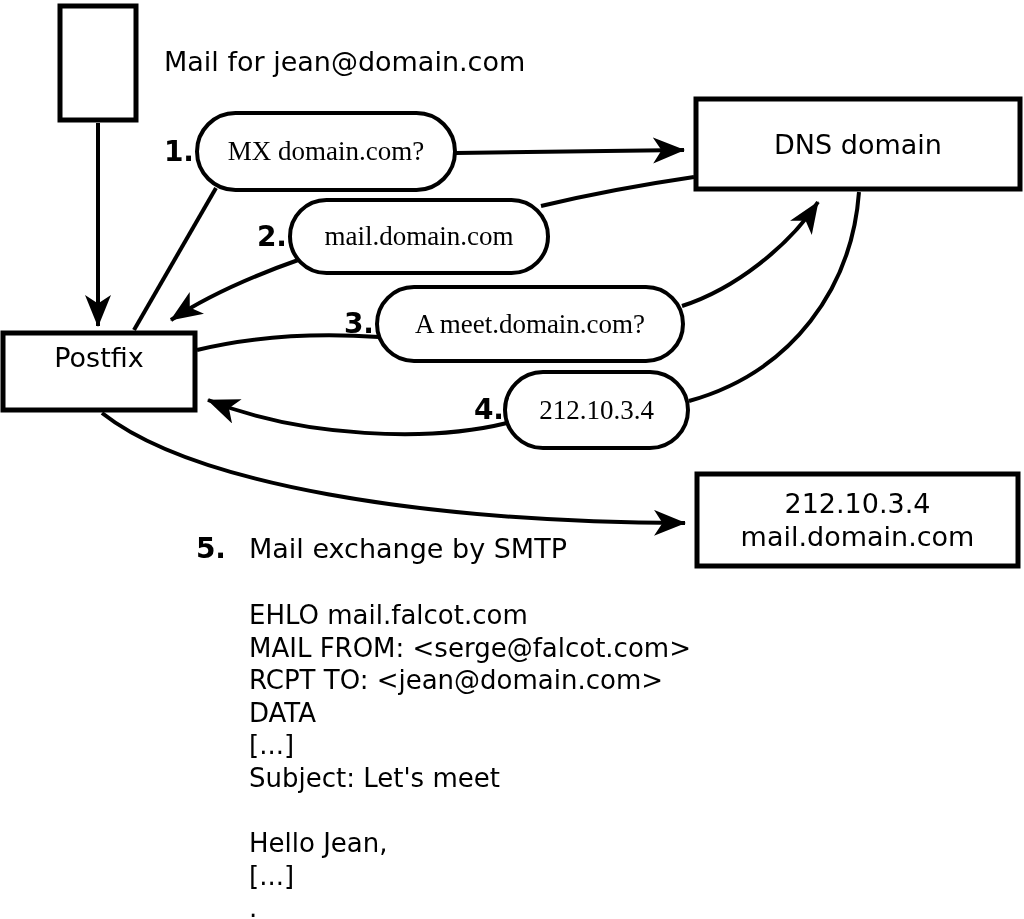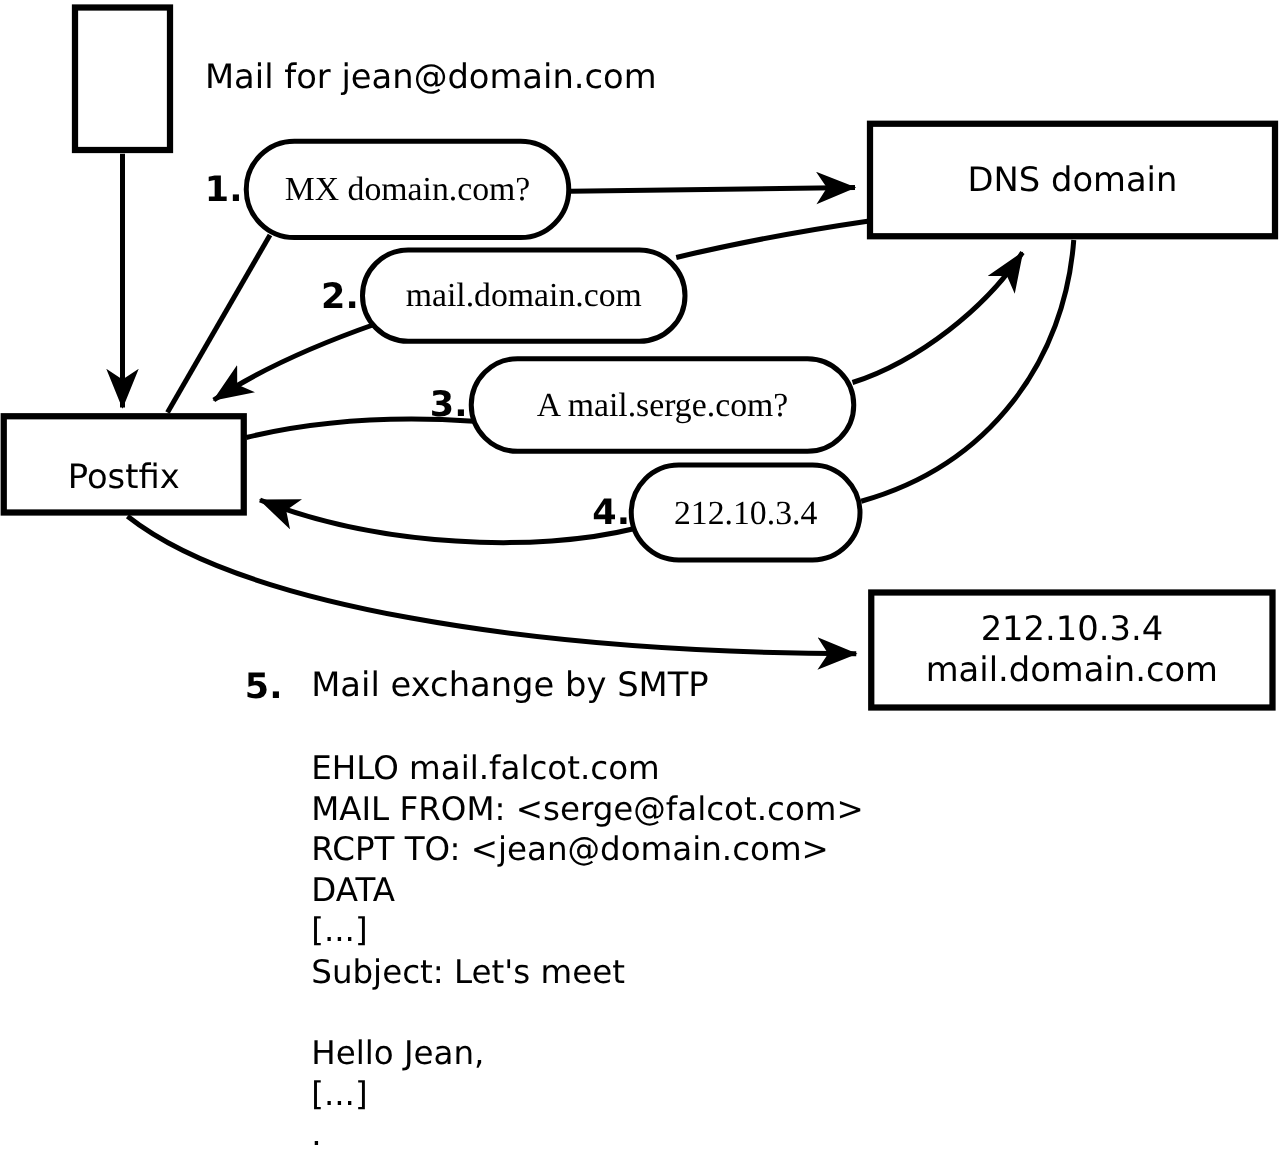--- a/index.html
+++ b/index.html
@@ -62,28 +62,28 @@
     <path d="M102,413 C192,484 420,522 685,523" fill="none" stroke="#000" stroke-width="4" marker-end="url(#ah)"></path>
 
     <rect x="197" y="113" width="258" height="77" rx="38.5" ry="38.5" fill="#fff" stroke="#000" stroke-width="4"></rect>
     <rect x="290" y="200" width="258" height="73" rx="36.5" ry="36.5" fill="#fff" stroke="#000" stroke-width="4"></rect>
     <rect x="377" y="287" width="306" height="74" rx="37" ry="37" fill="#fff" stroke="#000" stroke-width="4"></rect>
     <rect x="505" y="372" width="183" height="76" rx="38" ry="38" fill="#fff" stroke="#000" stroke-width="4"></rect>
   </svg>
 
   <div class="txt title-text" style="left:164px;top:47px;">Mail for jean@domain.com</div>
 
-  <div class="center-box node-label" style="left:3px;top:343px;width:192px;height:77px;">Postfix</div>
+  <div class="center-box node-label" style="left:3px;top:319px;width:192px;height:77px;">Postfix</div>
   <div class="center-box node-label" style="left:696px;top:99px;width:324px;height:90px;">DNS domain</div>
   <div class="center-box two-line" style="left:697px;top:474px;width:321px;height:92px;">212.10.3.4
 mail.domain.com</div>
 
   <div class="center-box pill-label" style="left:197px;top:113px;width:258px;height:77px;">MX domain.com?</div>
   <div class="center-box pill-label" style="left:290px;top:200px;width:258px;height:73px;">mail.domain.com</div>
-  <div class="center-box pill-label" style="left:377px;top:287px;width:306px;height:74px;">A mail.serge.com?</div>
+  <div class="center-box pill-label" style="left:377px;top:287px;width:306px;height:74px;">A meet.domain.com?</div>
   <div class="center-box pill-label" style="left:505px;top:372px;width:183px;height:76px;">212.10.3.4</div>
 
   <div class="step-num" style="left:136px;top:137px;width:58px;">1.</div>
   <div class="step-num" style="left:229px;top:222px;width:58px;">2.</div>
   <div class="step-num" style="left:316px;top:309px;width:58px;">3.</div>
   <div class="step-num" style="left:446px;top:395px;width:58px;">4.</div>
   <div class="step-num" style="left:168px;top:534px;width:58px;">5.</div>
 
   <div class="txt step5-text" style="left:249px;top:534px;text-align:center;">Mail exchange by SMTP</div>
 

